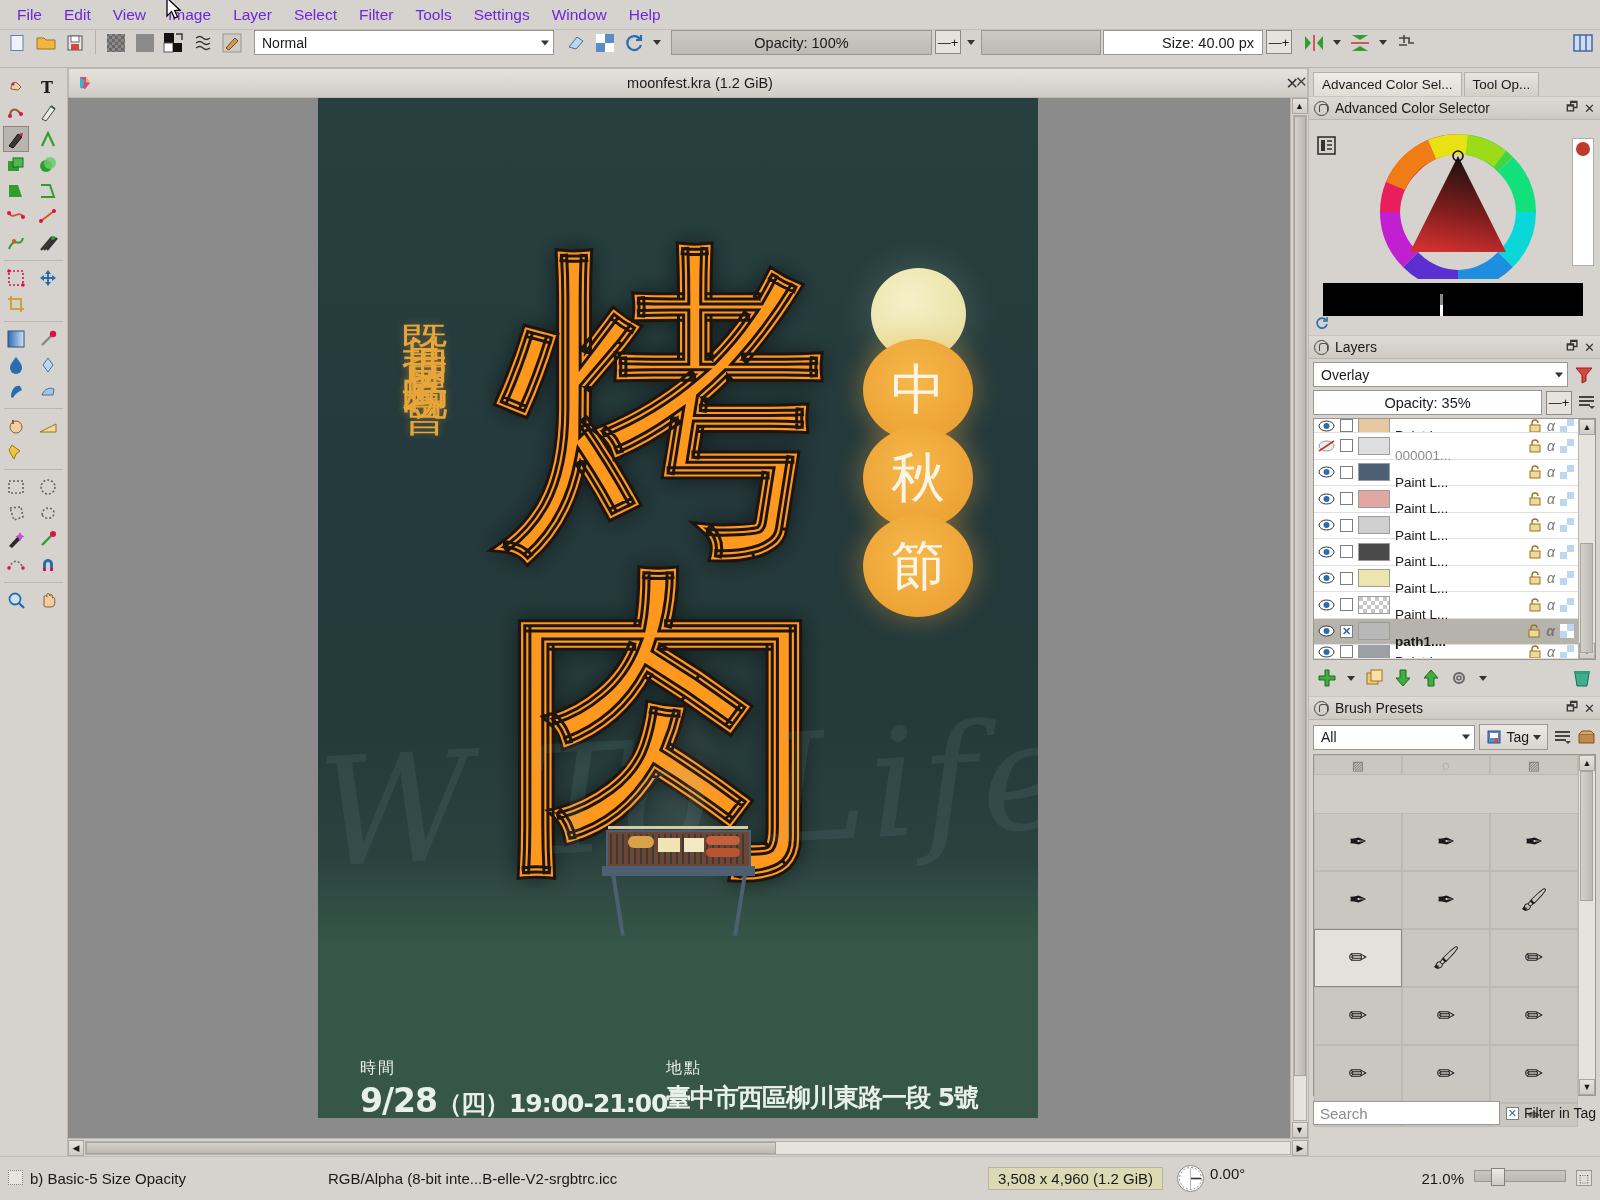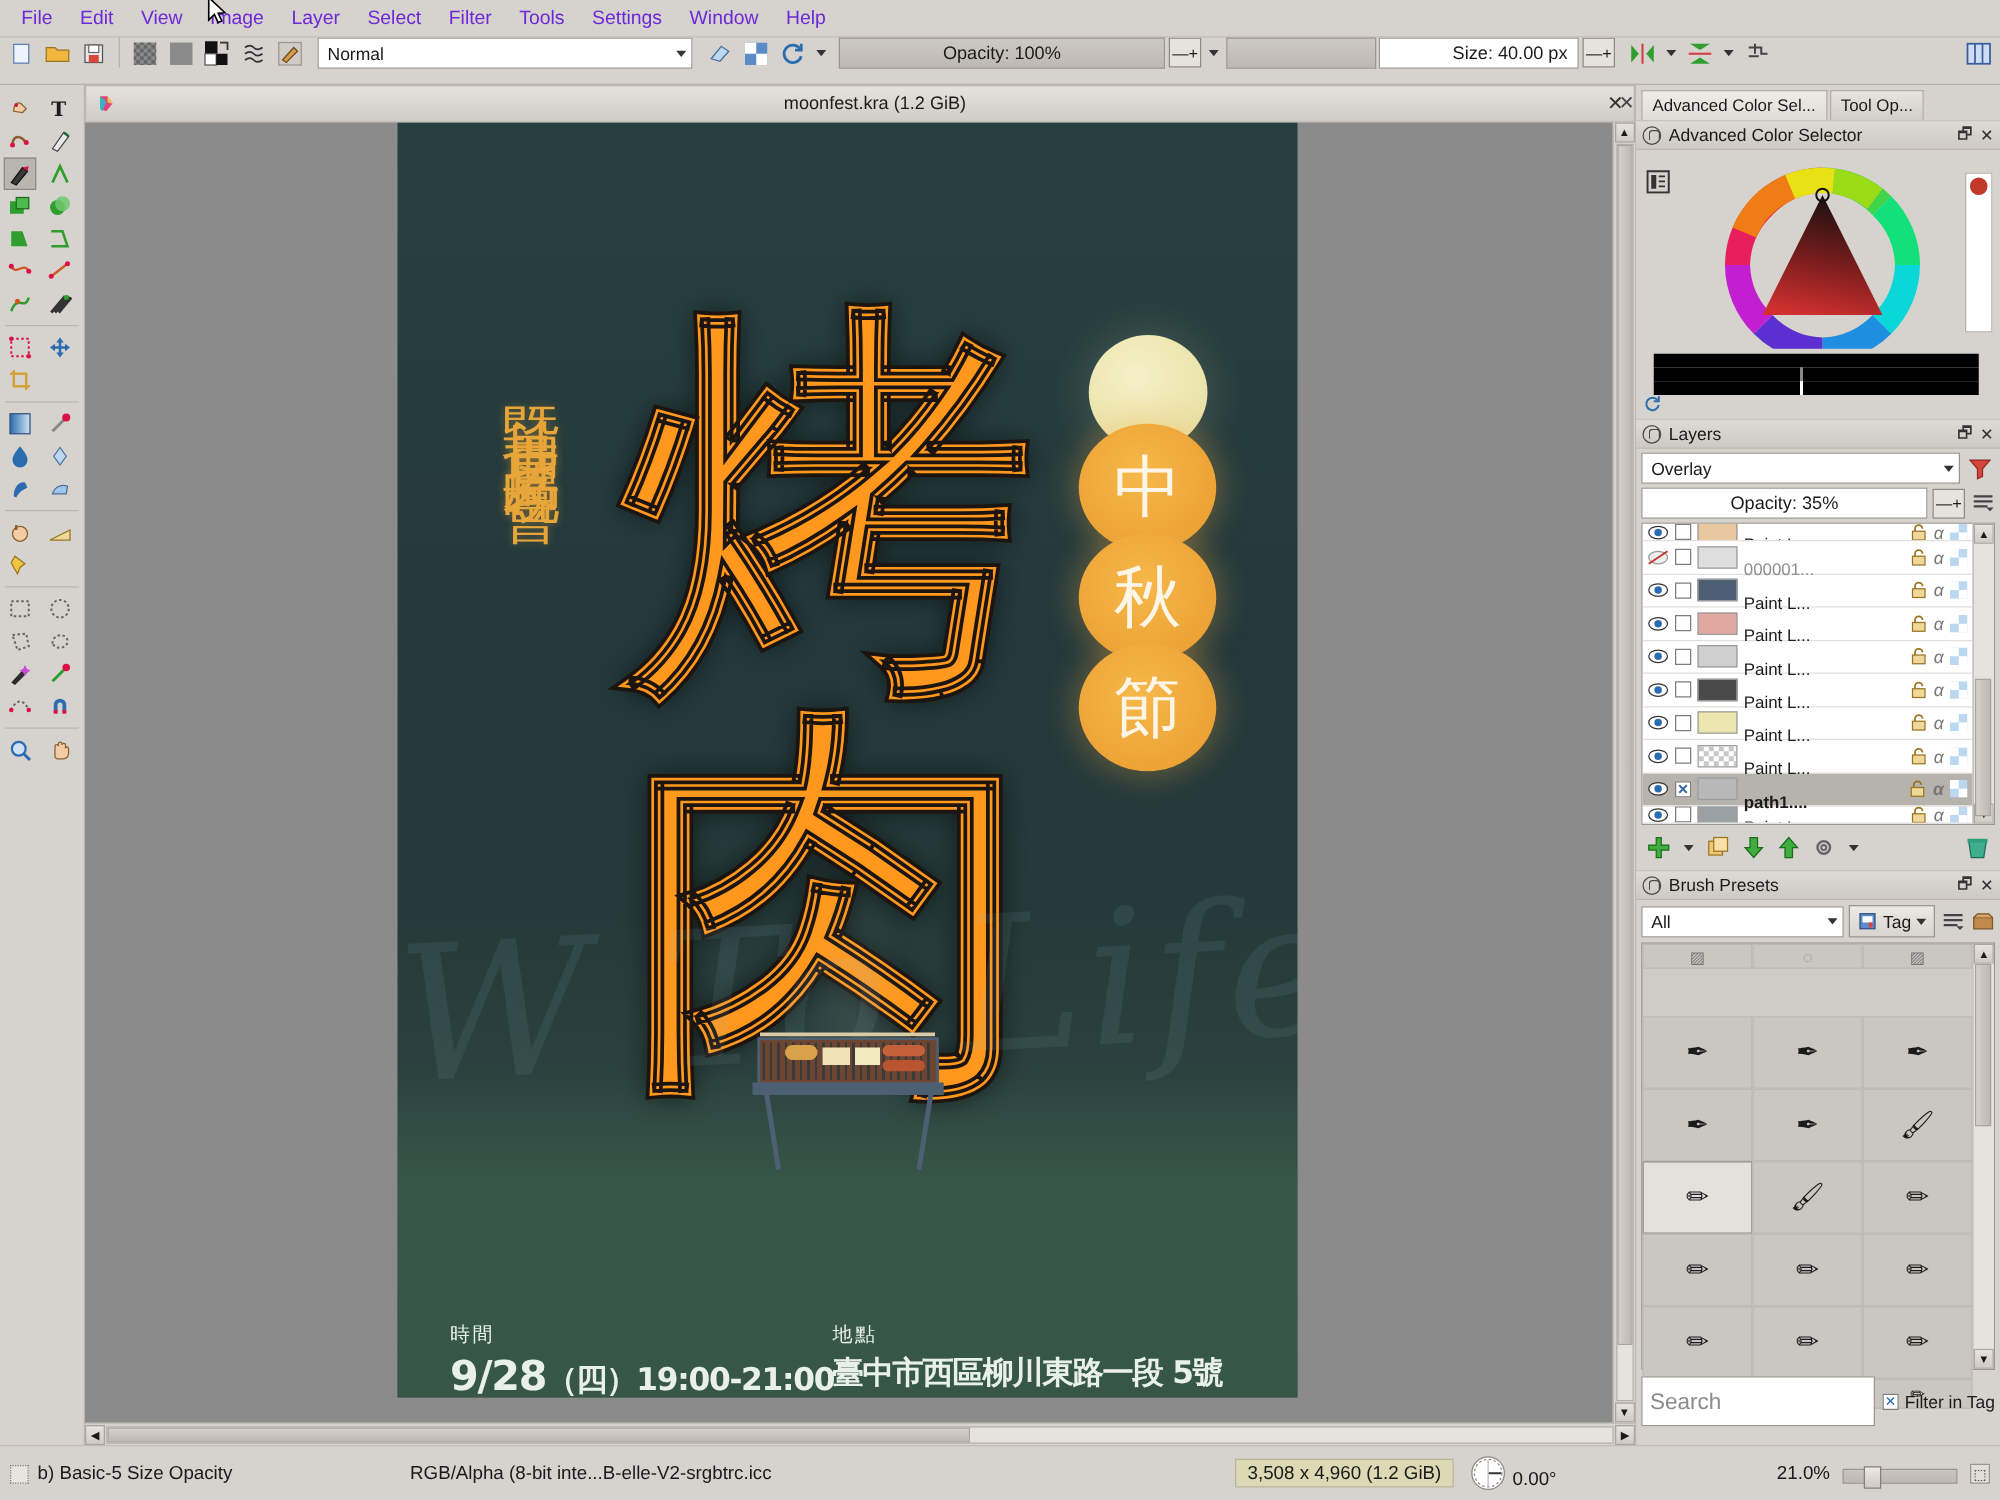--- a/index.html
+++ b/index.html
@@ -177,28 +177,28 @@
   .bprow { display:flex; align-items:center; gap:4px; padding:4px; }
   .bpgrid { margin:0 4px; background:#cfcbc5; border:1px solid #9b968f; height:342px;
             display:flex; }
   .bpcells { flex:1; display:grid; grid-template-columns:repeat(3,1fr); grid-auto-rows:58px; }
   .bpcell { border:1px solid #bdb9b3; background:#cac6c0; display:flex;
             align-items:center; justify-content:center; font-size:22px; }
   .bpcell.sel { background:#e4e1dc; border-color:#8e8a84; }
   .bpscroll { width:17px; background:#e6e3de; border-left:1px solid #bbb6b0;
               display:flex; flex-direction:column; justify-content:space-between; }
   .searchrow { display:flex; align-items:center; gap:6px; padding:5px 4px; }
-  .searchbox { flex:1; height:40px; background:#fff; border:1px solid #9b968f;
-               display:flex; align-items:center; padding:0 6px; font-size:18px; color:#8b8b8b; }
+  .searchbox { flex:1; height:24px; background:#fff; border:1px solid #9b968f;
+               display:flex; align-items:center; padding:0 6px; font-size:15px; color:#8b8b8b; }
   .filtertag { display:flex; align-items:center; gap:5px; font-size:14px; }
 
   
   .statusbar { height:44px; display:flex; align-items:center; gap:0;
                background:#d6d2cd; border-top:1px solid #c2bdb7; padding:0 8px; }
-  .sb-cell { display:flex; align-items:flex-end; gap:7px; font-size:15px; }
+  .sb-cell { display:flex; align-items:flex-start; gap:7px; font-size:15px; }
   .sb-sel { width:15px; height:15px; border:1px dotted #7d7d7d; background:#e8e5e0; }
   .sb-docsize { background:#dcd9b4; border:1px solid #b8b4a0; padding:2px 9px; font-size:15px; }
   .sb-rot { width:27px; height:27px; border-radius:50%; border:1px solid #8d8880;
             background:#fff; position:relative; }
   .zoomslider { width:92px; height:12px; background:linear-gradient(#c9c5bf,#bdb8b2);
                 border:1px solid #9b968f; position:relative; }
   .zoomslider .knob { position:absolute; left:16px; top:-3px; width:14px; height:18px;
                       background:linear-gradient(#eceae6,#cdc9c3); border:1px solid #85807a; }
   .zoombtn { width:16px; height:16px; border:1px solid #9b968f; background:#e1ded9;
              display:flex; align-items:center; justify-content:center; font-size:11px; }

